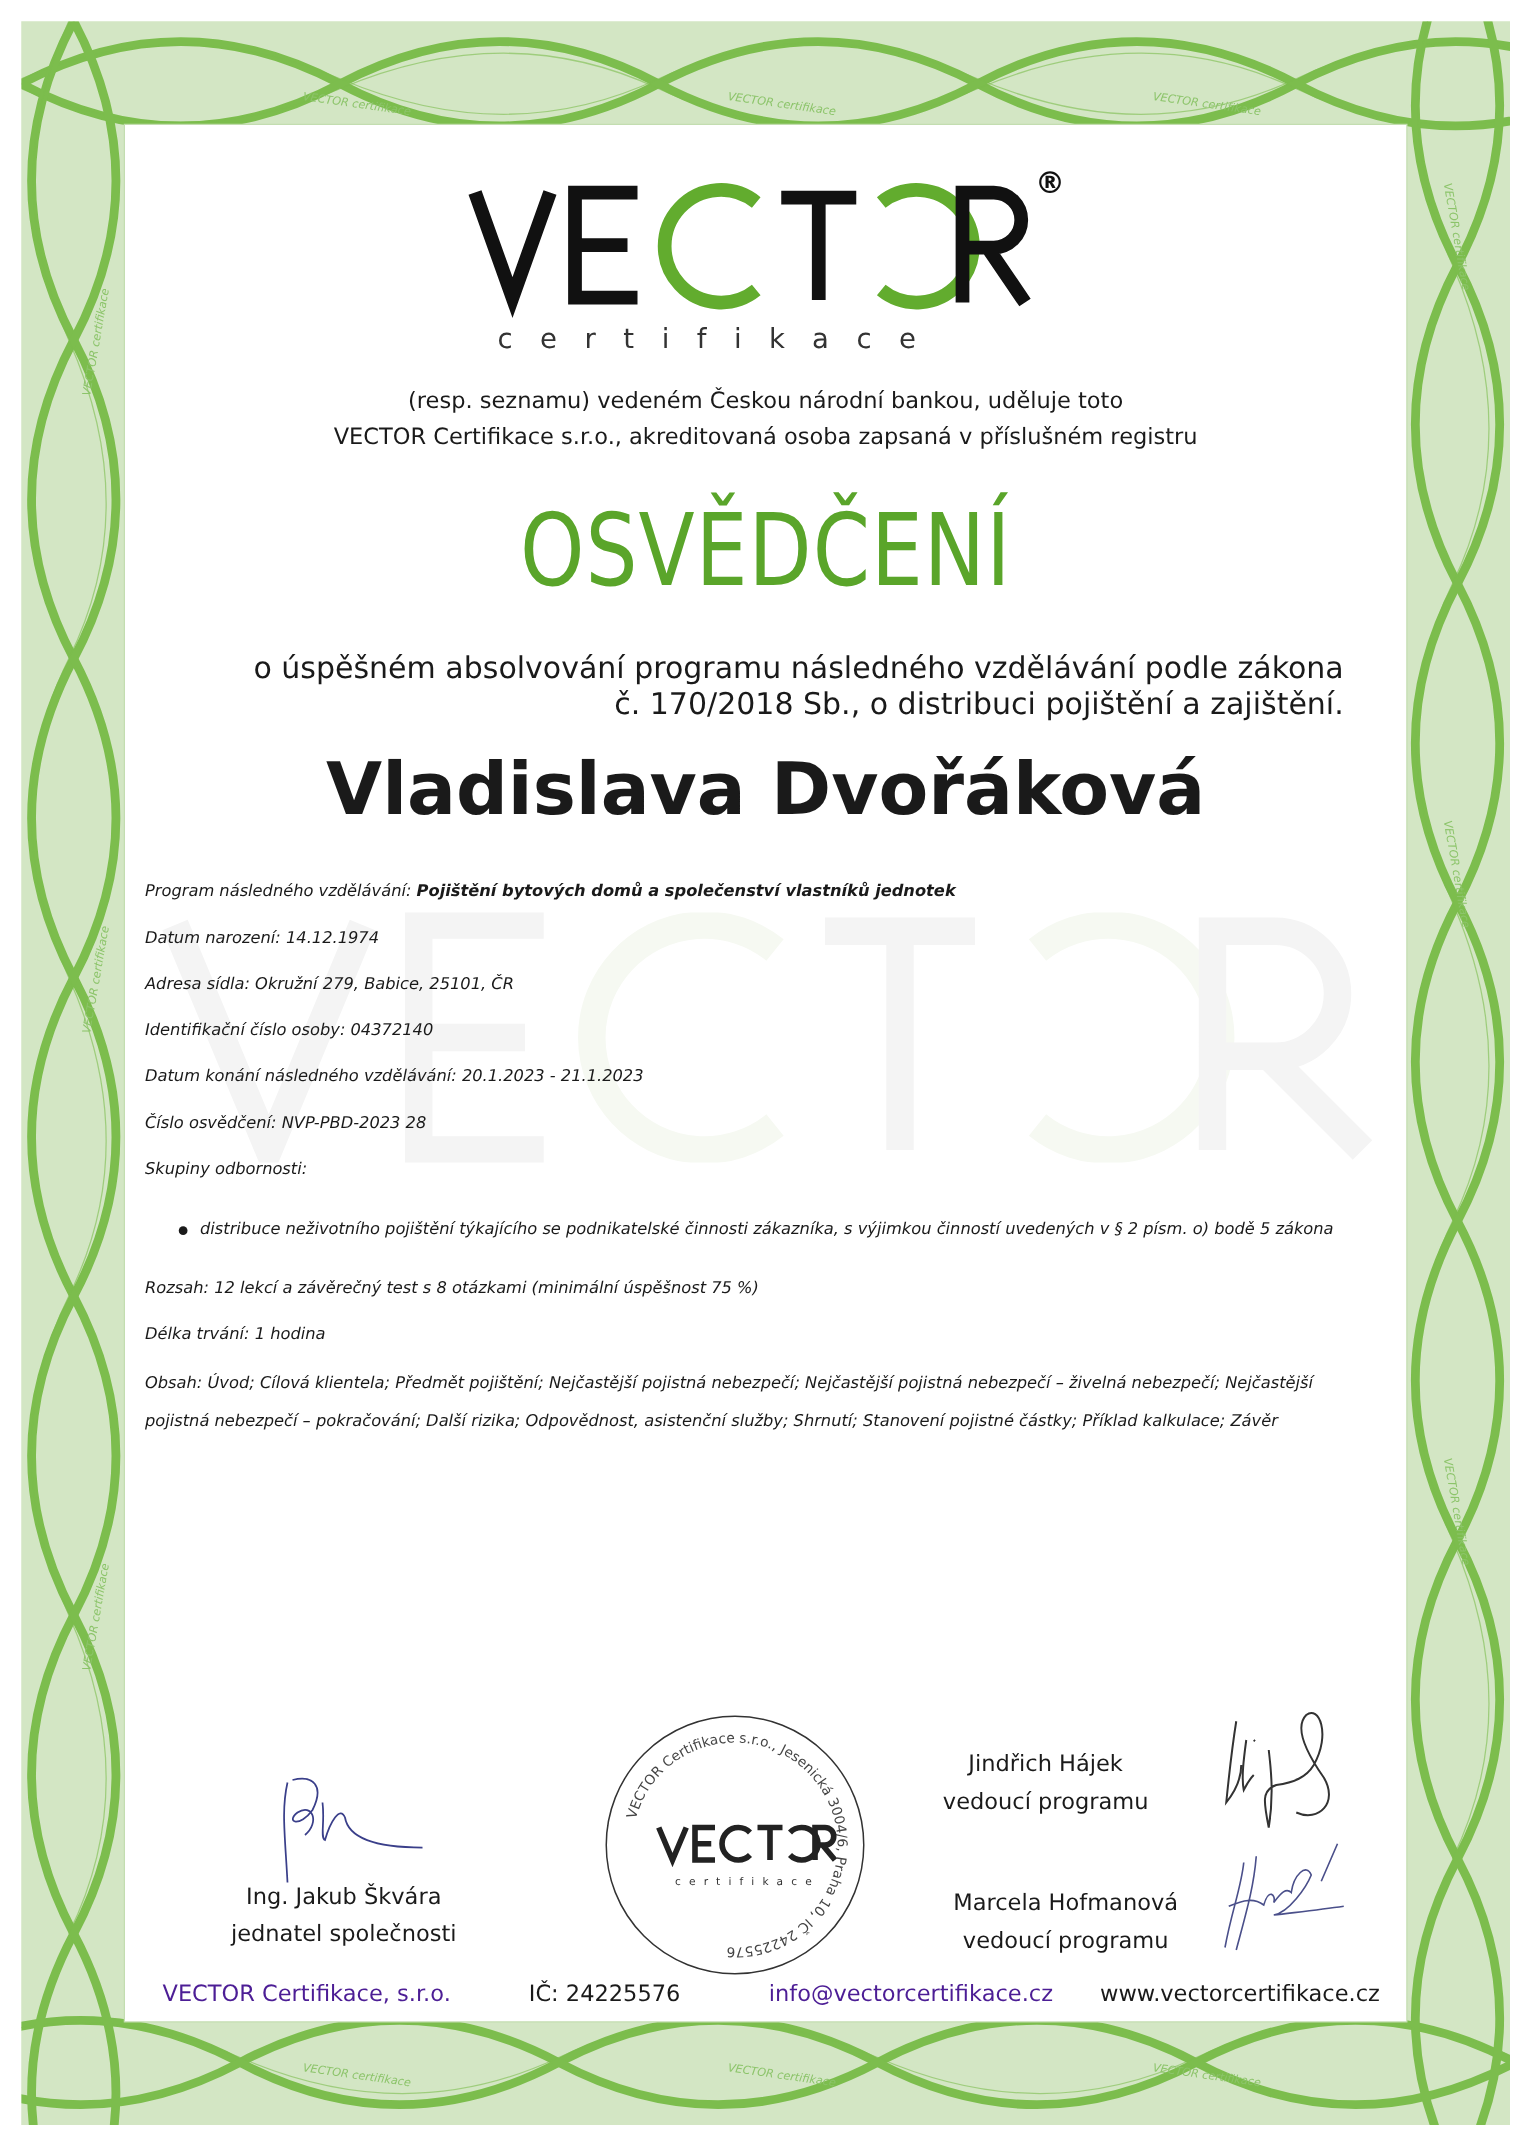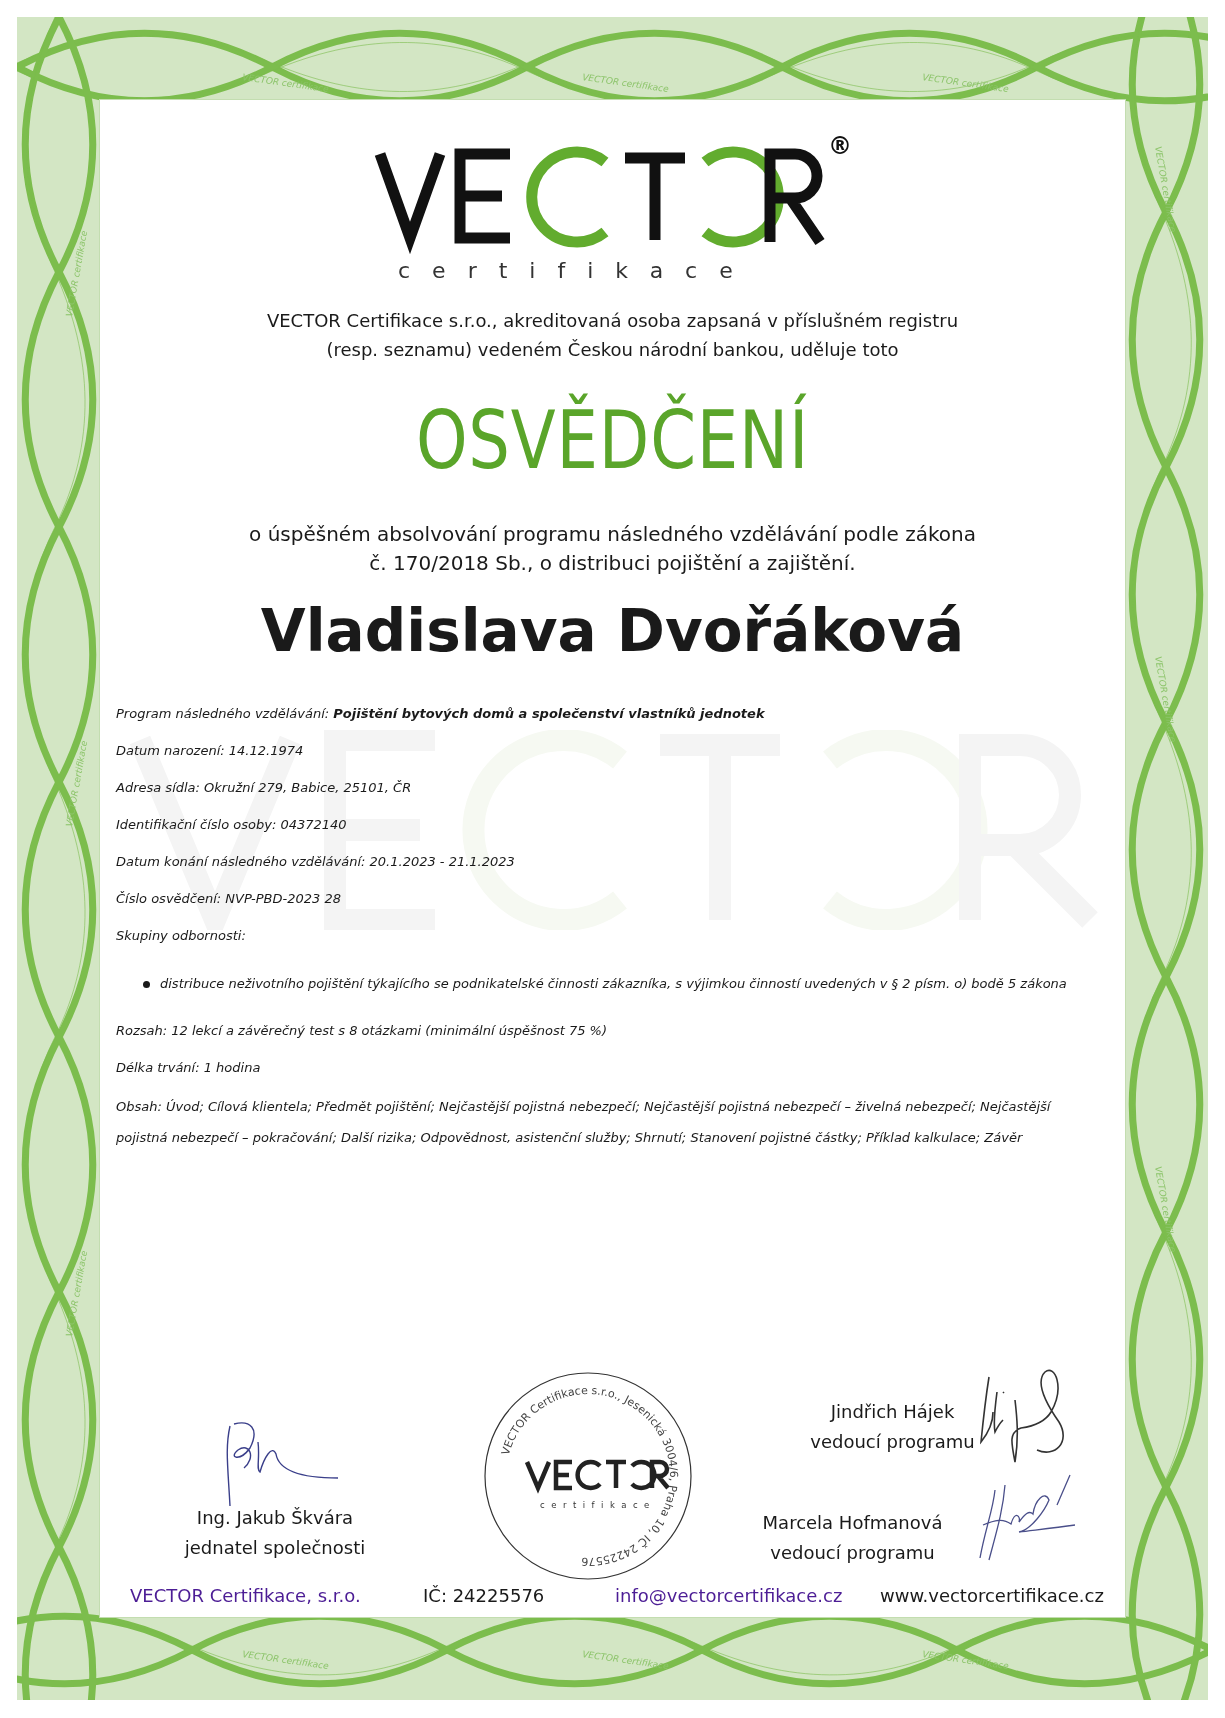--- a/index.html
+++ b/index.html
@@ -7,21 +7,21 @@
          font-family:"DejaVu Sans", "Liberation Sans", sans-serif; color:#1a1a1a; }
   .border-band { position:absolute; left:17px; top:17px; width:1191px; height:1683px; background:#d3e6c4; }
   .border-svg { position:absolute; left:17px; top:17px; width:1191px; height:1683px; }
   .inner { position:absolute; left:100px; top:100px; width:1025px; height:1517px; background:#ffffff;
            box-shadow:0 0 0 1px #c3ddb0; }
   .watermark { position:absolute; left:100px; top:730px; width:1025px; height:200px; }
   .logo { position:absolute; left:350px; top:120px; width:520px; height:170px; }
   .intro { position:absolute; left:200px; width:825px; top:306px; font-size:18px; line-height:29px; text-align:center; }
   .title { position:absolute; left:200px; width:825px; top:393px; font-size:80px; line-height:96px; color:#5aa52a;
            text-align:center; font-family:"DejaVu Sans", sans-serif; font-weight:normal; letter-spacing:1px; transform:scaleX(0.82); }
-  .subtitle { position:absolute; left:150px; width:925px; top:520px; font-size:20px; line-height:29px; text-align:center; }
+  .subtitle { position:absolute; left:150px; width:925px; top:520px; font-size:24px; line-height:29px; text-align:right; }
   .name { position:absolute; left:150px; width:925px; top:603px; font-size:58px; line-height:56px; font-weight:bold; text-align:center; }
   .details { position:absolute; left:116px; width:1000px; top:700px; font-size:13px;font-style:italic; }
   .line { height:37px; line-height:28px; white-space:nowrap; }
   .line b { font-weight:bold; }
   .bullet-list { margin:9px 0 0 0; padding:0 0 0 44px; list-style:none; }
   .bullet-list li { position:relative; line-height:31px; width:920px; }
   .bullet-list li::before { content:""; position:absolute; left:-17px; top:13px; width:7px; height:7px; border-radius:50%; background:#1a1a1a; }
   .gap { height:18px; }
   .para { line-height:31px; width:960px; }
   .sig-block { position:absolute; text-align:center; font-size:18px; line-height:30px; }
@@ -97,22 +97,22 @@
       <path d="M275,38 H335 M305,38 V120" stroke="#111"></path>
       <path d="M355,42 A45,45 0 1 1 355,112" stroke="#62ac2e"></path>
       <path d="M420,122 V34 H445 A22,22 0 0 1 445,78 H420 M440,78 L470,122" stroke="#111"></path>
     </g>
     <text x="478" y="34" font-size="24" font-weight="bold" fill="#111" font-family="DejaVu Sans, sans-serif">®</text>
     <text x="48" y="158" font-size="22" fill="#333" letter-spacing="22" font-family="DejaVu Sans, sans-serif">certifikace</text>
   </svg>
 </div>
 
 <div class="intro">
+  <div>(resp. seznamu) vedeném Českou národní bankou, uděluje toto</div>
   <div>VECTOR Certifikace s.r.o., akreditovaná osoba zapsaná v příslušném registru</div>
-  <div>(resp. seznamu) vedeném Českou národní bankou, uděluje toto</div>
 </div>
 
 <div class="title">OSVĚDČENÍ</div>
 
 <div class="subtitle">
   <div>o úspěšném absolvování programu následného vzdělávání podle zákona</div>
   <div>č. 170/2018 Sb., o distribuci pojištění a zajištění.</div>
 </div>
 
 <div class="name">Vladislava Dvořáková</div>
@@ -157,21 +157,21 @@
     <path d="M45,92 L56,118 L67,92"></path>
     <path d="M90,92 H74 V118 H90 M74,105 H87"></path>
     <path d="M118,96 A13,13 0 1 0 118,114"></path>
     <path d="M124,92 H144 M134,92 V118"></path>
     <path d="M150,96 A13,13 0 1 1 150,114"></path>
     <path d="M170,118 V92 H178 A7,7 0 0 1 178,106 H170 M176,106 L186,118"></path>
   </g>
   <text x="58" y="138" font-size="8.5" fill="#333" letter-spacing="6.5" font-family="DejaVu Sans, sans-serif">certifikace</text>
 </svg>
 
-<div class="sig-block" style="left:780px; width:225px; top:1397px;">
+<div class="sig-block" style="left:724px; width:225px; top:1397px;">
   <div>Jindřich Hájek</div>
   <div>vedoucí programu</div>
 </div>
 <svg class="sig-svg" style="left:975px; top:1362px;" width="100" height="115" viewBox="0 0 100 115">
   <path d="M14,15 C10,40 8,60 6,80 C14,70 18,60 18,50 M22,30 C20,45 18,60 20,70 C24,62 26,60 28,58 M28,30 l1,1 M40,38 C42,55 44,75 40,100 C36,80 34,70 46,66 C60,64 70,60 76,50 C90,25 80,2 70,10 C60,20 70,40 84,60 C96,80 80,96 62,88" stroke="#333" stroke-width="1.6" fill="none"></path>
 </svg>
 
 <div class="sig-block" style="left:740px; width:225px; top:1508px;">
   <div>Marcela Hofmanová</div>
   <div>vedoucí programu</div>

